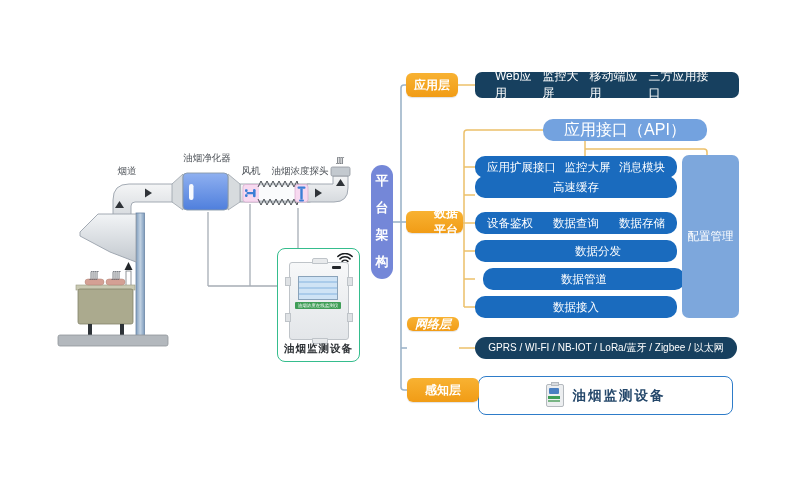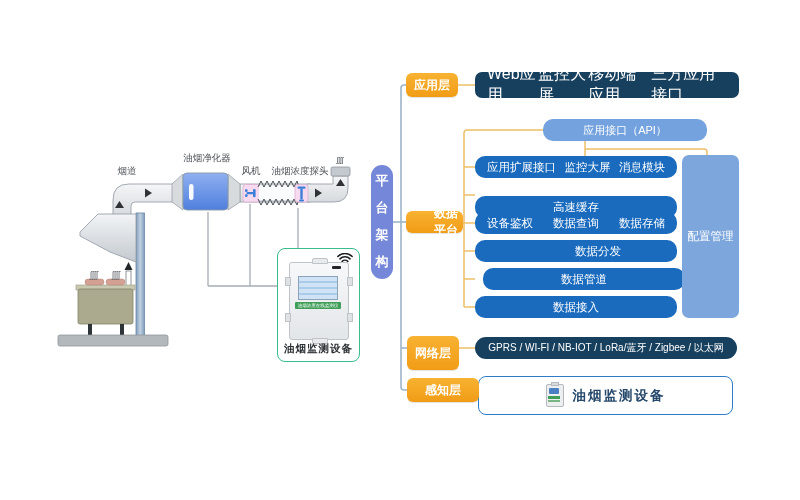--- a/index.html
+++ b/index.html
@@ -8,46 +8,46 @@
   svg.overlay{position:absolute;left:0;top:0;z-index:1;}
   svg text{font-family:"Liberation Sans","DejaVu Sans",sans-serif;}
   .abs{position:absolute;box-sizing:border-box;}
 
   
   .layer-label{background:linear-gradient(180deg,#f8b232,#f19c16);border-radius:6px;color:#fff;
                font-weight:bold;font-size:12px;display:flex;align-items:center;justify-content:center;
                z-index:3;box-shadow:0 1px 1px rgba(0,0,0,.12);}
   .lab-app{left:406px;top:73px;width:52px;height:24px;}
   .lab-data{left:406px;top:211px;width:57px;height:22px;padding-left:28px;}
-  .lab-net{left:407px;top:336px;width:52px;height:34px;}
+  .lab-net{left:407px;top:317px;width:52px;height:14px;font-style:italic;}
   .lab-sense{left:407px;top:378px;width:72px;height:24px;}
 
   
   .root-pill{left:371px;top:165px;width:22px;height:114px;background:#7487d8;border-radius:11px;
              color:#fff;font-size:13px;font-weight:bold;line-height:27px;text-align:center;
              word-break:break-all;padding-top:2px;z-index:3;}
 
   
   .bar-dark{background:#17405f;color:#fff;z-index:2;display:flex;align-items:center;}
   .top-bar{left:475px;top:72px;width:264px;height:26px;border-radius:7px;
-           justify-content:center;padding:0 12px;font-size:16px;font-weight:500;}
+           justify-content:flex-start;padding:0 20px;font-size:12px;font-weight:500;}
   .net-bar{left:475px;top:337px;width:262px;height:22px;border-radius:11px;
            justify-content:center;font-size:10px;font-weight:500;white-space:nowrap;}
 
   
   .api-bar{left:543px;top:119px;width:164px;height:22px;background:#73a2df;border-radius:10px;
-           color:#fff;font-size:11px;display:flex;align-items:center;justify-content:center;z-index:2;text-align:right;}
+           color:#fff;font-size:16px;display:flex;align-items:center;justify-content:center;z-index:2;text-align:right;}
   .side-box{left:682px;top:155px;width:57px;height:163px;background:#7da7dc;border-radius:7px;
             color:#fff;font-size:11.5px;display:flex;align-items:center;justify-content:center;z-index:2;}
 
   
   .row-blue{left:475px;width:202px;height:22px;background:#1a6bbe;border-radius:10px;color:#fff;
             font-size:11.5px;display:flex;align-items:center;justify-content:center;z-index:2;}
   .row-multi{justify-content:space-between;padding:0 12px;}
-  .r1{top:156px;} .r2{top:196px;} .r3{top:212px;} .r4{top:240px;padding-left:44px;} .r5{top:268px;margin-left:8px;} .r6{top:296px;}
+  .r1{top:156px;} .r2{top:176px;} .r3{top:212px;} .r4{top:240px;padding-left:44px;} .r5{top:268px;margin-left:8px;} .r6{top:296px;}
 
   
   .sense-box{left:478px;top:376px;width:255px;height:39px;background:#fff;border:1.5px solid #2e7cc9;
              border-radius:8px;display:flex;align-items:center;justify-content:center;gap:9px;z-index:2;}
   .sense-box .txt{font-size:13.5px;font-weight:bold;color:#24476a;letter-spacing:2px;}
   .mini-dev{position:relative;width:16px;height:21px;background:#eceef0;border:1px solid #b4b9be;
             border-radius:2px;}
   .mini-dev .tab{position:absolute;left:4px;top:-3px;width:6px;height:2px;background:#d7dade;border:1px solid #b4b9be;}
   .mini-dev .scr{position:absolute;left:2px;top:3px;width:10px;height:6px;background:#4a7fc1;border-radius:1px;}
   .mini-dev .g1{position:absolute;left:1px;top:11px;width:12px;height:2.5px;background:#3f9e57;}

